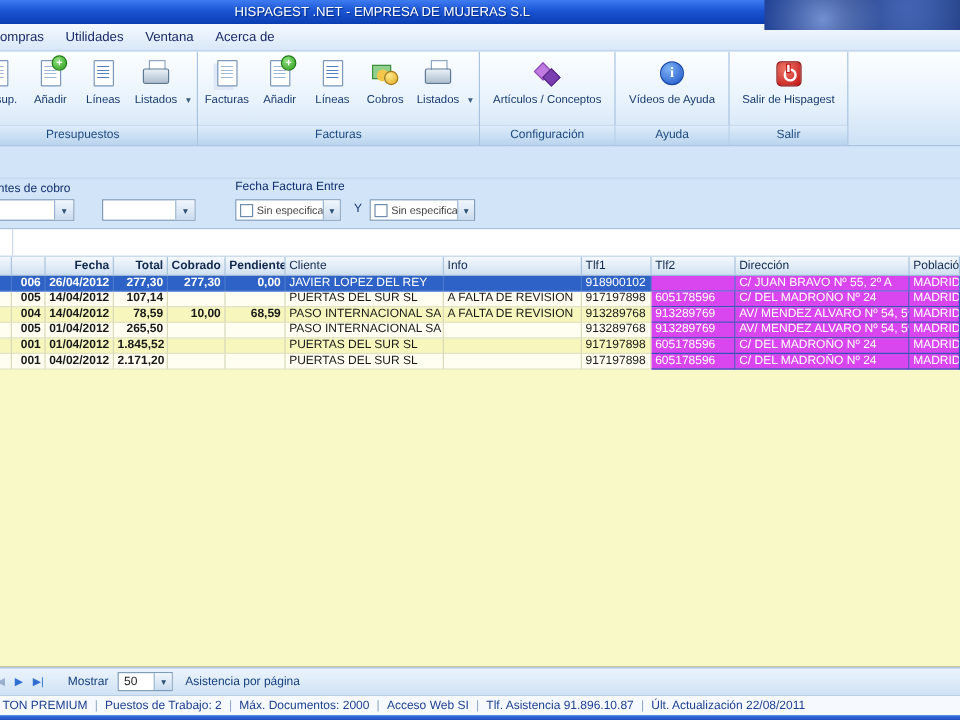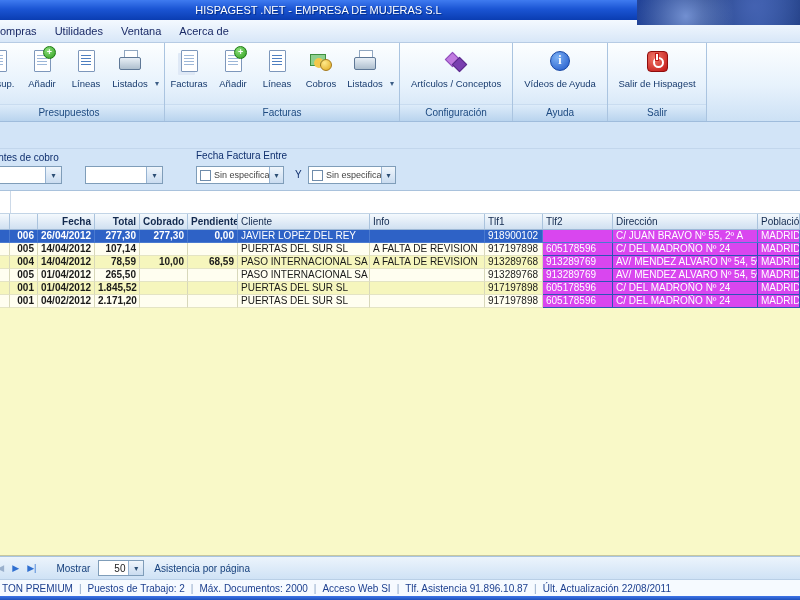--- a/index.html
+++ b/index.html
@@ -104,21 +104,21 @@
   .gempty{height:247px;background:#f9f9c8;border-bottom:1px solid #c8c89f;}
 
   
   .pagerbar{height:22px;background:linear-gradient(180deg,#ecf4fc,#cfe2f5);border-top:1px solid #a9c4e0;
     display:flex;align-items:center;font-size:10px;color:#16407c;overflow:hidden;}
   .nav{font-size:9px;padding:0 4px;color:#2f6fd0;white-space:nowrap;}
   .nav.first{color:#9ab0cc;margin-left:-9px;}
   .show-label{margin-left:16px;}
   .pager-select{width:46px;height:16px;background:#fff;border:1px solid #7f9db9;display:flex;
     align-items:center;margin-left:8px;font-size:10px;color:#222;box-sizing:border-box;}
-  .pager-select .val{flex:1;padding-left:15px;}
+  .pager-select .val{flex:1;padding-left:4px;}
   .records-label{margin-left:10px;}
 
   
   .statusbar{height:16px;background:#f6faff;border-top:1px solid #b9cfe6;display:flex;align-items:center;
     font-size:10px;color:#1c3f8f;overflow:hidden;padding-left:2px;white-space:nowrap;}
   .status-sep{color:#8aa3c4;padding:0 6px;}
   .blue-edge{height:5px;background:linear-gradient(180deg,#3d74e8,#1748b0);}
 </style>
 </head>
 <body>

